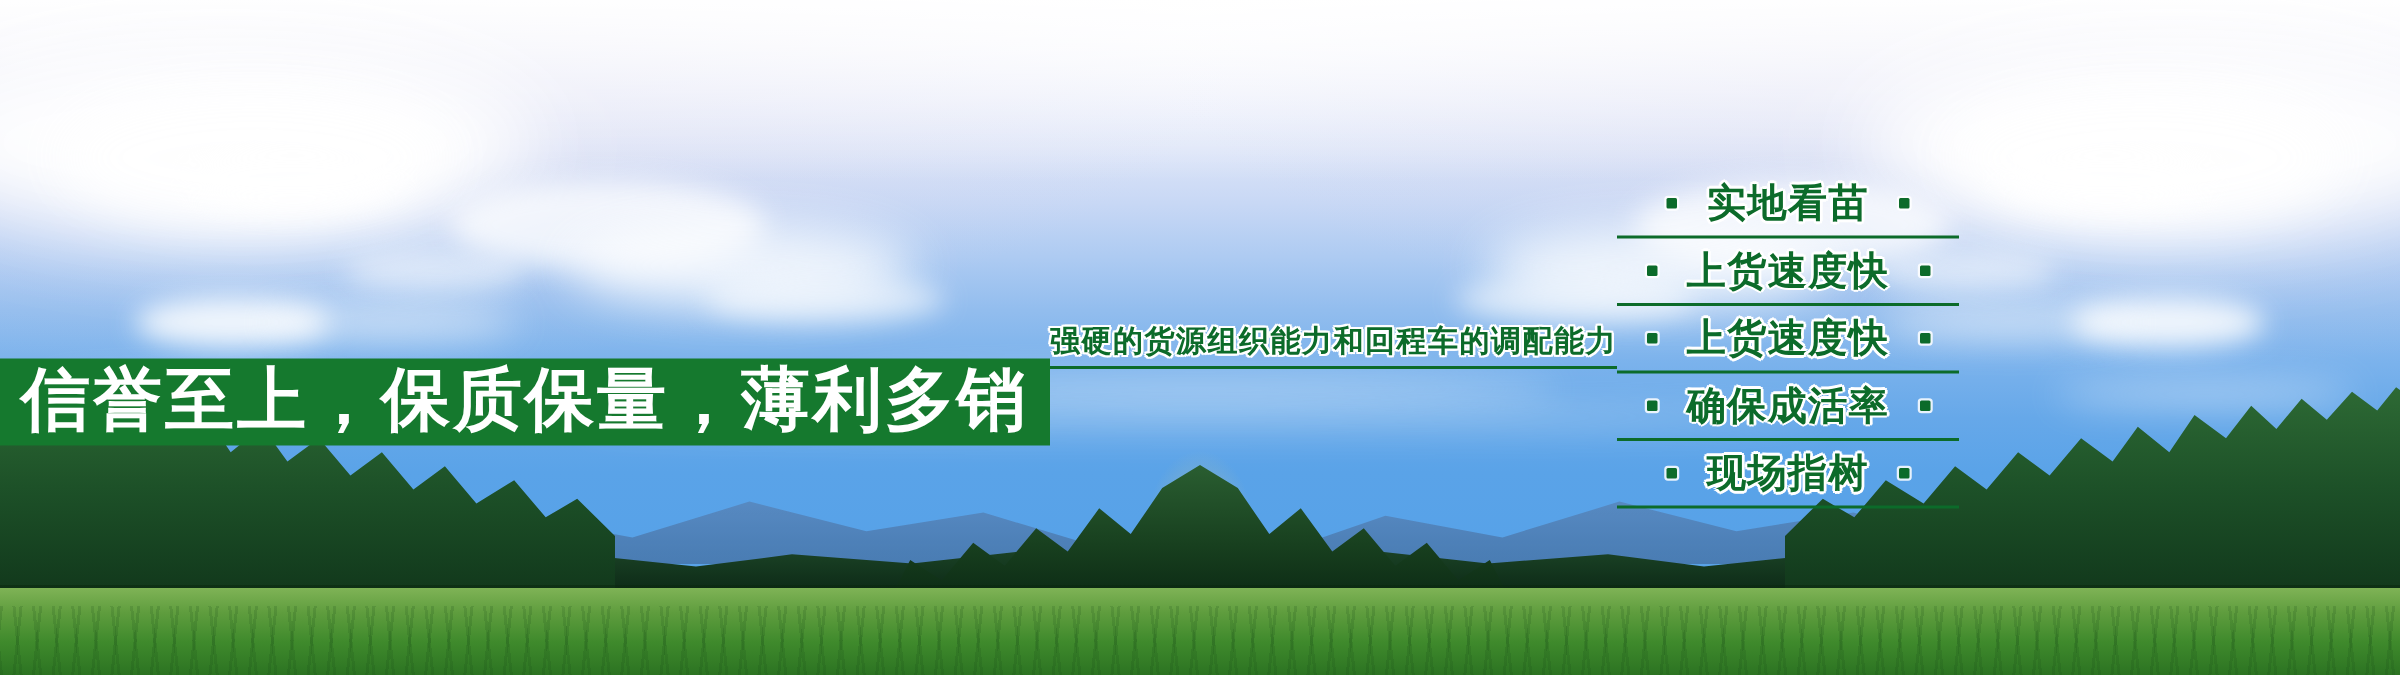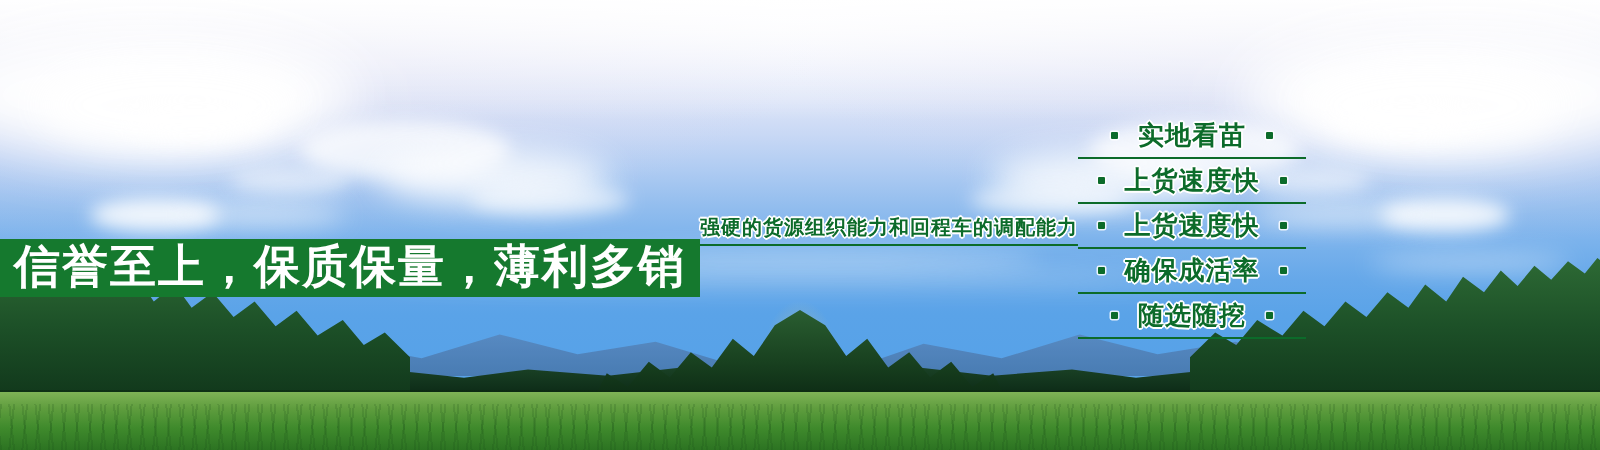--- a/index.html
+++ b/index.html
@@ -301,20 +301,20 @@
       </div>
 
       <div class="feature-row">
         <span class="dot"></span>
         <span class="feature-text">确保成活率</span>
         <span class="dot"></span>
       </div>
 
       <div class="feature-row">
         <span class="dot"></span>
-        <span class="feature-text">随选随挖</span>
+        <span class="feature-text">现场指树</span>
         <span class="dot"></span>
       </div>
 
     </div>
   </div>
 
 </div>
 
 </body></html>

